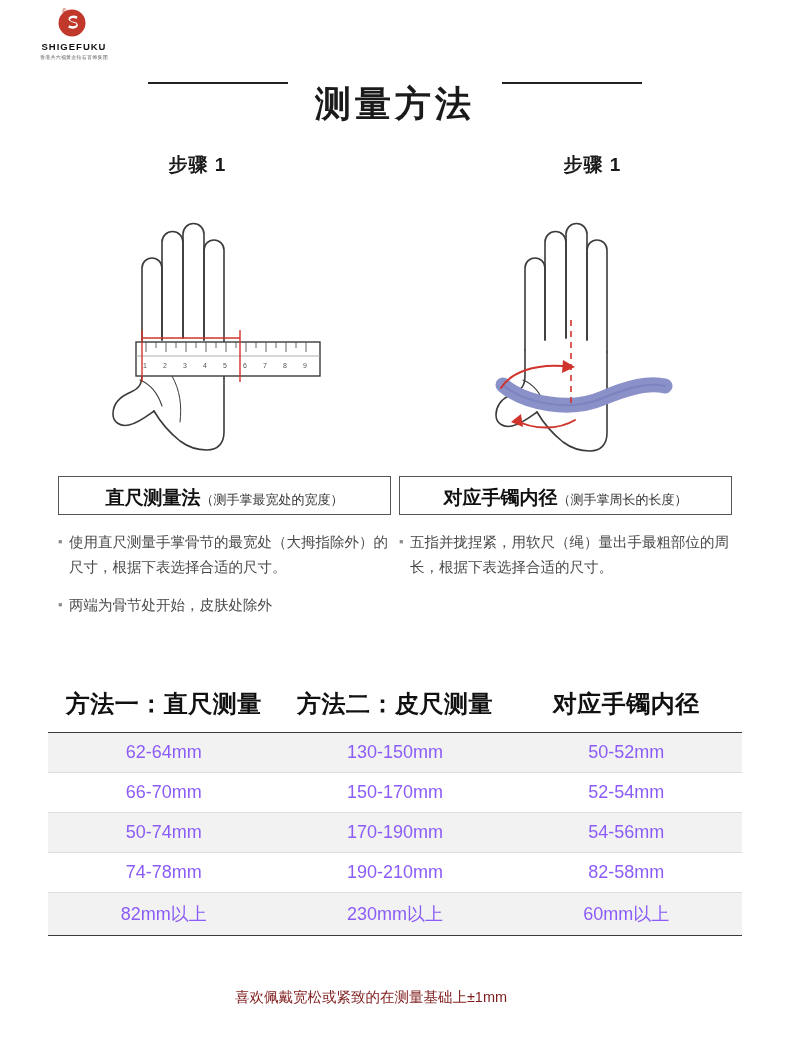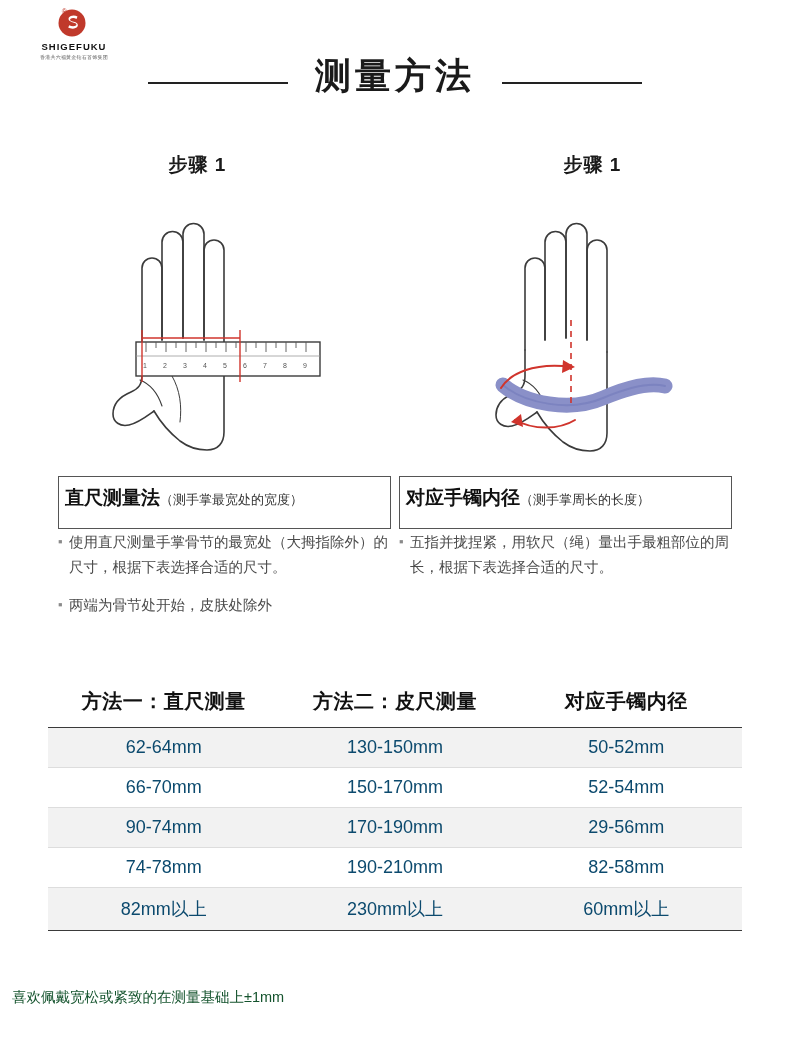--- a/index.html
+++ b/index.html
@@ -69,20 +69,21 @@
     background: #222;
   }
   .rule.left  { left: 148px; }
   .rule.right { right: 148px; }
   .doc-title {
     display: inline-block;
     font-size: 36px;
     font-weight: bold;
     letter-spacing: 4px;
     color: #1a1a1a;
+    margin-top: 28px;
   }
 
   
   .steps {
     position: absolute;
     top: 152px;
     left: 0;
     width: 790px;
     display: flex;
   }
@@ -109,22 +110,22 @@
     left: 0;
     width: 790px;
     display: flex;
     justify-content: center;
     gap: 8px;
   }
   .method-box {
     width: 333px;
     border: 1px solid #555;
     box-sizing: border-box;
-    padding: 8px 6px 17px;
-    text-align: left;
+    padding: 8px 6px 3px;
+    text-align: center;
     white-space: nowrap;
   }
   .method-strong {
     font-size: 19px;
     font-weight: bold;
     color: #111;
   }
   .method-note {
     font-size: 13px;
     color: #333;
@@ -160,49 +161,48 @@
   
   .size-table {
     position: absolute;
     top: 682px;
     left: 48px;
     width: 694px;
     border-collapse: collapse;
     table-layout: fixed;
   }
   .size-table th {
-    font-size: 20px;
+    font-size: 24px;
     font-weight: bold;
     color: #111;
     padding: 6px 0 12px;
     text-align: center;
     border-bottom: 1.5px solid #3a3a3a;
     letter-spacing: .5px;
   }
   .size-table td {
     font-size: 18px;
-    color: #0c4a6e;
+    color: #8b5cf6;
     text-align: center;
     padding: 9px 0;
     border-bottom: 1px solid #dddddd;
   }
   .size-table tbody tr:nth-child(odd) td { background: #f2f2f2; }
   .size-table tbody tr:nth-child(even) td { background: #ffffff; }
   .size-table tbody tr:last-child td { border-bottom: 1.5px solid #3a3a3a; text-align: center; }
 
   
   .footnote {
     position: absolute;
     top: 988px;
     left: 0;
     width: 742px;
-    text-align: left;
+    text-align: center;
     font-size: 14.5px;
-    color: #14532d;
-    margin-left: 12px;
+    color: #7f1d1d;
   }
 </style>
 </head>
 <body>
 
 <div class="logo-block">
   <div class="logo-mark">
     <svg width="34" height="34" viewBox="0 0 34 34">
       <circle cx="15" cy="17" r="13.5" fill="#c0392b"></circle>
       <path d="M20.5 10.5c-2.6-1.6-7.2-1.4-8.6 1.1-1.1 2 .4 3.6 2.6 4.3l3.2 1c1.9.6 2.2 1.9 1.2 2.7-1.4 1.1-4.6 1-6.6-.3l-1.1 2.3c2.8 1.7 7.7 1.6 9.3-1 1.2-2-.4-3.8-2.8-4.5l-3-.9c-1.7-.5-2-1.7-1.1-2.4 1.3-1 4.1-.9 5.9.1z" fill="#ffffff"></path>
@@ -355,23 +355,23 @@
       <td>62-64mm</td>
       <td>130-150mm</td>
       <td>50-52mm</td>
     </tr>
     <tr>
       <td>66-70mm</td>
       <td>150-170mm</td>
       <td>52-54mm</td>
     </tr>
     <tr>
-      <td>90-74mm</td>
+      <td>50-74mm</td>
       <td>170-190mm</td>
-      <td>29-56mm</td>
+      <td>54-56mm</td>
     </tr>
     <tr>
       <td>74-78mm</td>
       <td>190-210mm</td>
       <td>82-58mm</td>
     </tr>
     <tr>
       <td>82mm以上</td>
       <td>230mm以上</td>
       <td>60mm以上</td>

